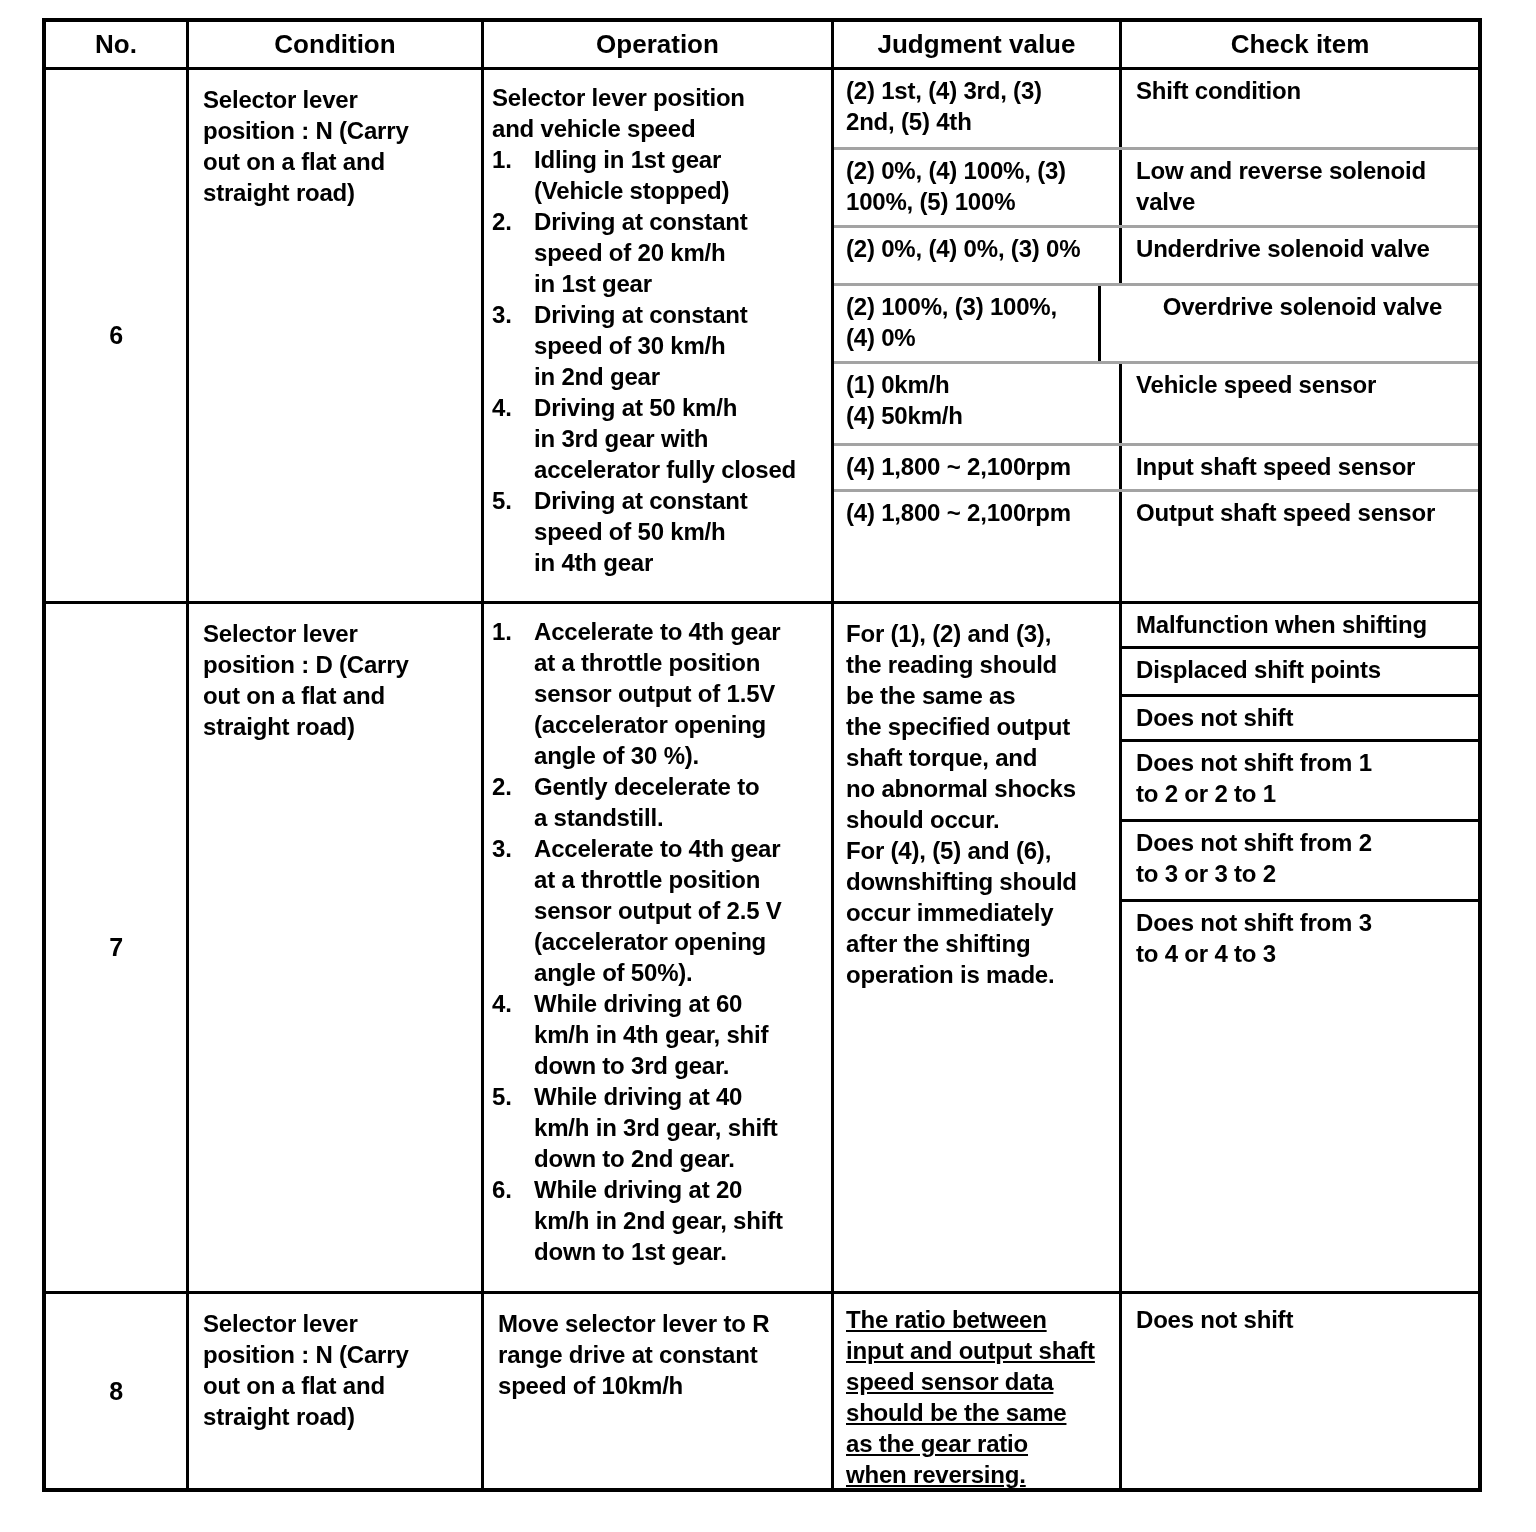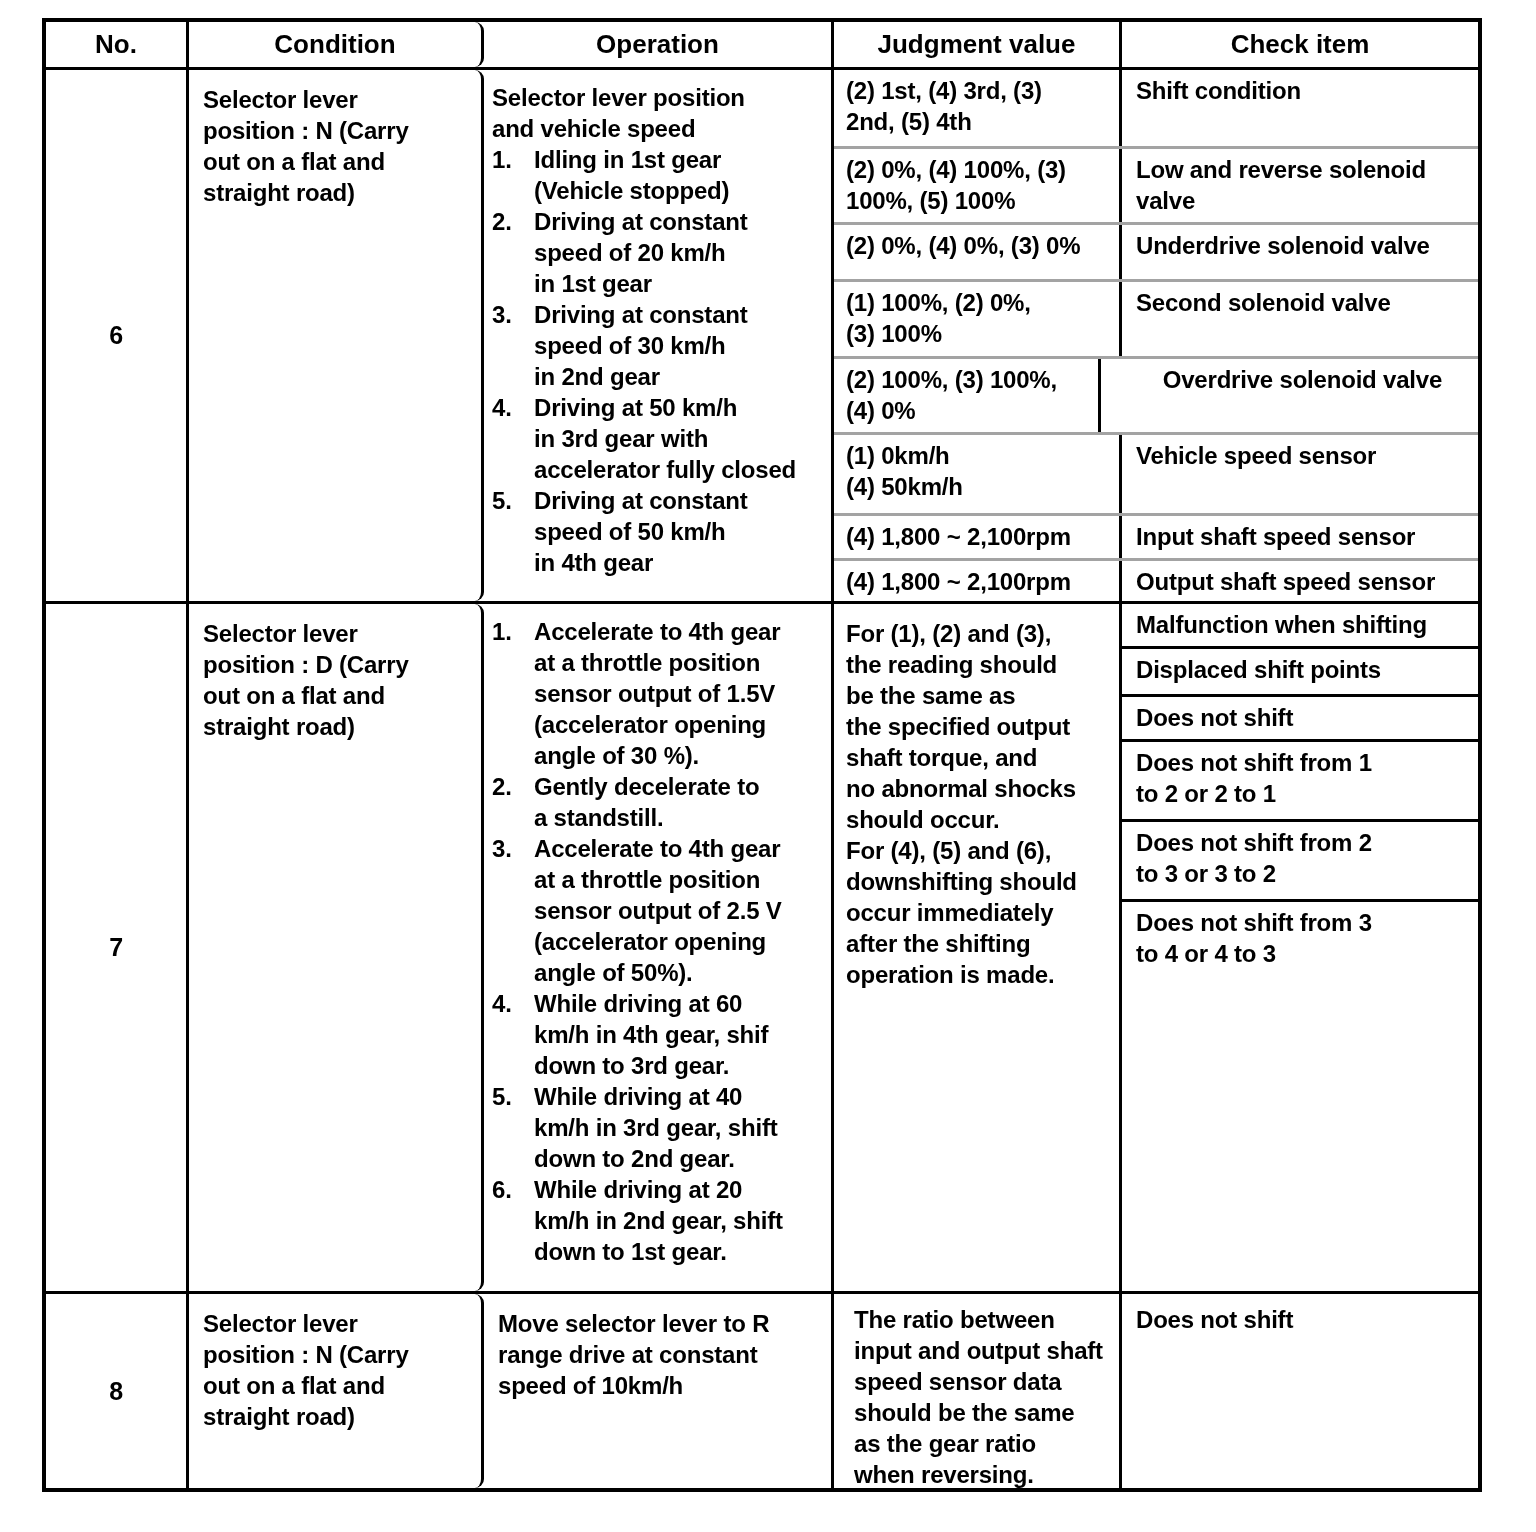--- a/index.html
+++ b/index.html
@@ -8,21 +8,21 @@
         font-size:24px;line-height:31px;letter-spacing:-0.2px;margin-top:8px;}
   .tbl{position:absolute;left:42px;top:10px;width:1440px;height:1474px;
        border:4px solid #000;box-sizing:border-box;display:flex;flex-direction:column;}
   .hrow,.brow{display:flex;flex-direction:row;box-sizing:border-box;border-bottom:3px solid #000;}
   .hrow{height:48px;}
   .row6{height:534px;}
   .row7{height:690px;}
   .row8{height:194px;border-bottom:none;flex:1;}
   
   .c-no{width:143px;}
-  .c-cond{width:295px;border-radius:9px;}
+  .c-cond{width:295px;}
   .c-op{width:350px;}
   .c-jv{width:288px;}
   .c-ci{width:356px;}
   .c-jc{width:644px;}
   .hc,.cell{box-sizing:border-box;border-right:3px solid #000;overflow:hidden;}
   .last{border-right:none !important;}
   .hc{display:flex;align-items:center;justify-content:center;font-size:26px;letter-spacing:0;}
   .num{display:flex;align-items:center;justify-content:center;font-size:25px;}
   .txt{white-space:pre;}
   .cell.pad{padding:14px 8px 10px 14px;}
@@ -106,25 +106,20 @@
         <div class="sub s2">
           <div class="jv">(2) 0%, (4) 100%, (3)
 100%, (5) 100%</div>
           <div class="ci last">Low and reverse solenoid
 valve</div>
         </div>
         <div class="sub s3">
           <div class="jv">(2) 0%, (4) 0%, (3) 0%</div>
           <div class="ci last">Underdrive solenoid valve</div>
         </div>
-        <div class="sub s4">
-          <div class="jv">(1) 100%, (2) 0%,
-(3) 100%</div>
-          <div class="ci last">Second solenoid valve</div>
-        </div>
         <div class="sub s5">
           <div class="jv">(2) 100%, (3) 100%,
 (4) 0%</div>
           <div class="ci last">Overdrive solenoid valve</div>
         </div>
         <div class="sub s6">
           <div class="jv">(1) 0km/h
 (4) 50km/h</div>
           <div class="ci last">Vehicle speed sensor</div>
         </div>
@@ -213,21 +208,21 @@
 
     <div class="brow row8">
       <div class="cell c-no num">8</div>
       <div class="cell c-cond pad txt">Selector lever
 position : N (Carry
 out on a flat and
 straight road)</div>
       <div class="cell c-op pad txt">Move selector lever to R
 range drive at constant
 speed of 10km/h</div>
-      <div class="cell c-jv txt" style="padding:10px 6px 6px 20px;">The ratio between
+      <div class="cell c-jv txt" style="padding:10px 6px 6px 12px;text-decoration:underline;">The ratio between
 input and output shaft
 speed sensor data
 should be the same
 as the gear ratio
 when reversing.</div>
       <div class="cell c-ci last txt" style="padding:10px 6px 6px 14px;">Does not shift</div>
     </div>
 
   </div>
 </div>

